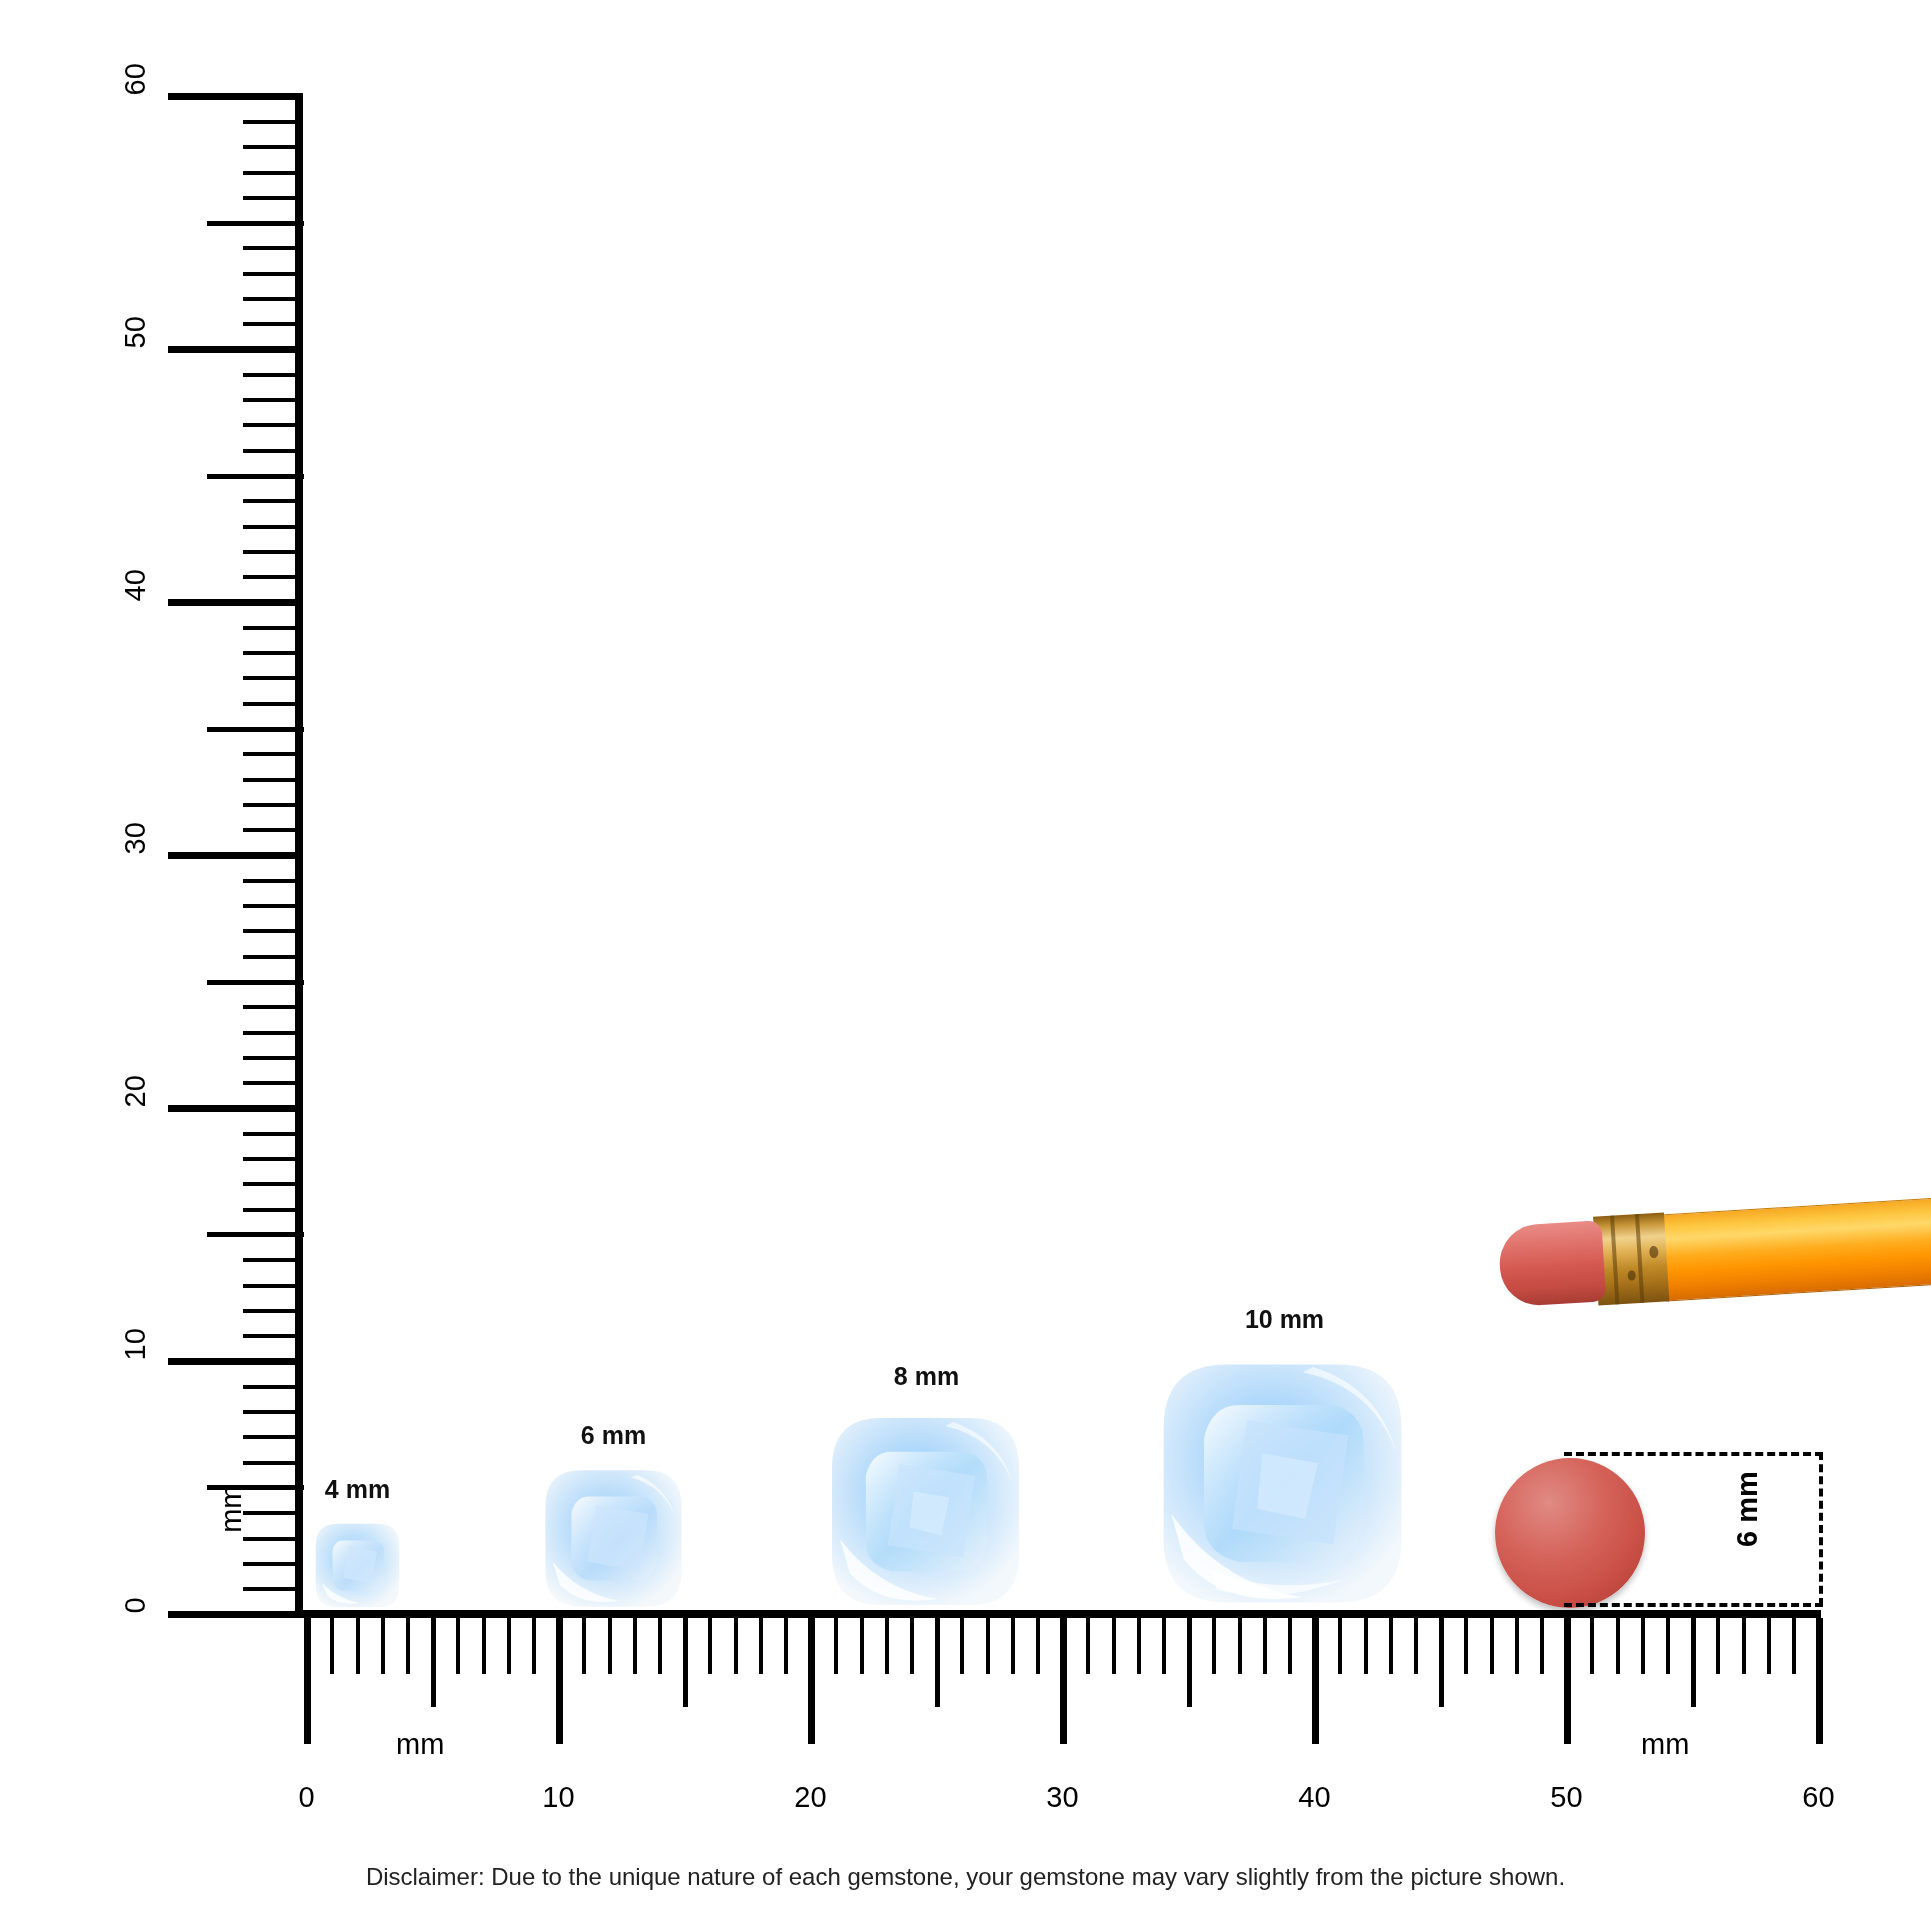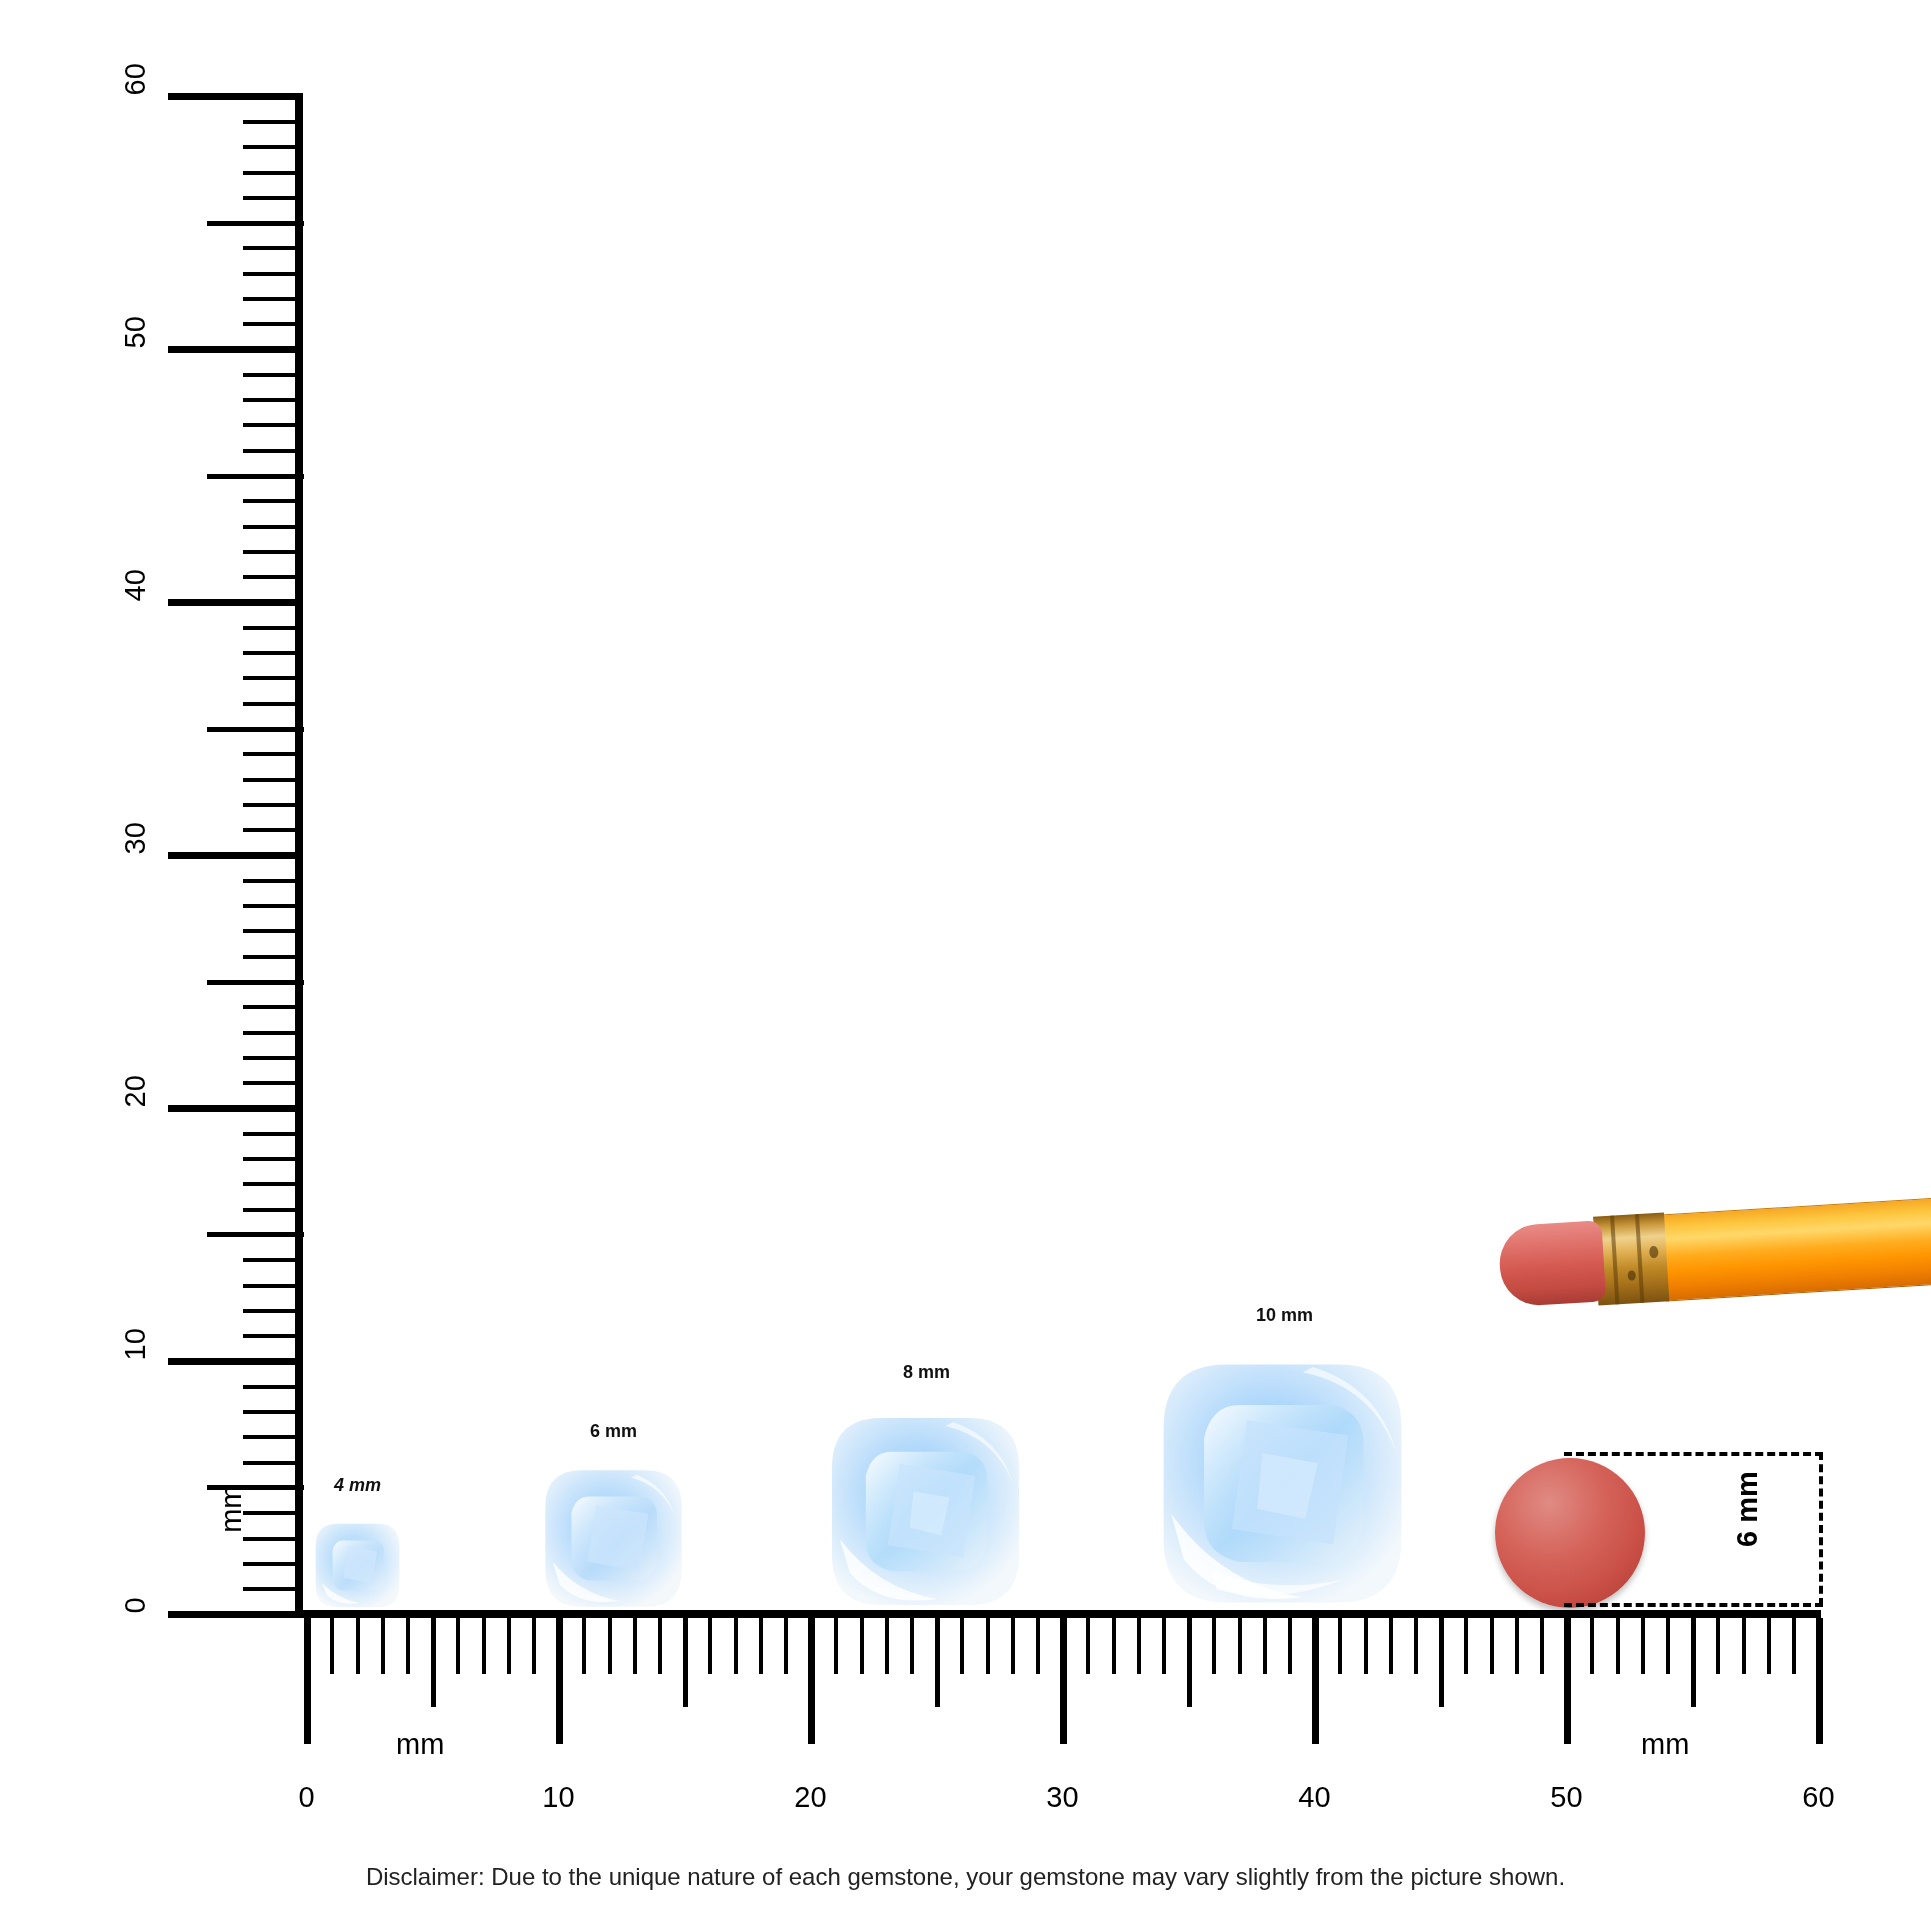--- a/index.html
+++ b/index.html
@@ -95,21 +95,21 @@
     transform: rotate(-90deg);
     transform-origin: 100% 50%;
   }
 
   
   .gem {
     position: absolute;
   }
   .gem-label {
     position: absolute;
-    font-size: 18px;
+    font-size: 25px;
     font-weight: bold;
     color: #111;
     white-space: nowrap;
     text-align: center;
   }
 
   
   #pencil-group {
     position: absolute;
     left: 1492px;
@@ -375,21 +375,21 @@
           <stop offset="55%" stop-color="#b9dcfa" stop-opacity=".7"></stop>
           <stop offset="100%" stop-color="#e9f3fb" stop-opacity=".9"></stop>
         </linearGradient>
       </defs>
       <path d="M28 3 H72 Q97 3 97 28 V72 Q97 97 72 97 H28 Q3 97 3 72 V28 Q3 3 28 3 Z" fill="url(#g4a)"></path>
       <path d="M33 22 H70 Q80 25 80 35 V66 Q77 78 66 78 H33 Q22 75 22 64 V33 Q25 22 33 22 Z" fill="url(#g4b)"></path>
       <path d="M40 28 L72 34 L66 70 L34 64 Z" fill="#cfe7fc" opacity=".75"></path>
       <path d="M10 70 Q28 88 52 92 Q30 96 16 84 Z" fill="#ffffff" opacity=".8"></path>
     </svg>
   </div>
-  <div class="gem-label" style="left:290px; top:1475px; width:135px;font-style:italic;">4 mm</div>
+  <div class="gem-label" style="left:290px; top:1475px; width:135px;">4 mm</div>
 
   <div class="gem" style="left:541px; top:1466px; width:145px; height:145px;">
     <svg viewBox="0 0 100 100" width="145" height="145" aria-hidden="true">
       <defs>
         <radialGradient id="g6a" cx="45%" cy="42%" r="62%">
           <stop offset="0%" stop-color="#93ccfb"></stop>
           <stop offset="45%" stop-color="#bcdefb"></stop>
           <stop offset="100%" stop-color="#f4f8fb"></stop>
         </radialGradient>
         <linearGradient id="g6b" x1="0" y1="0" x2="1" y2="1">

